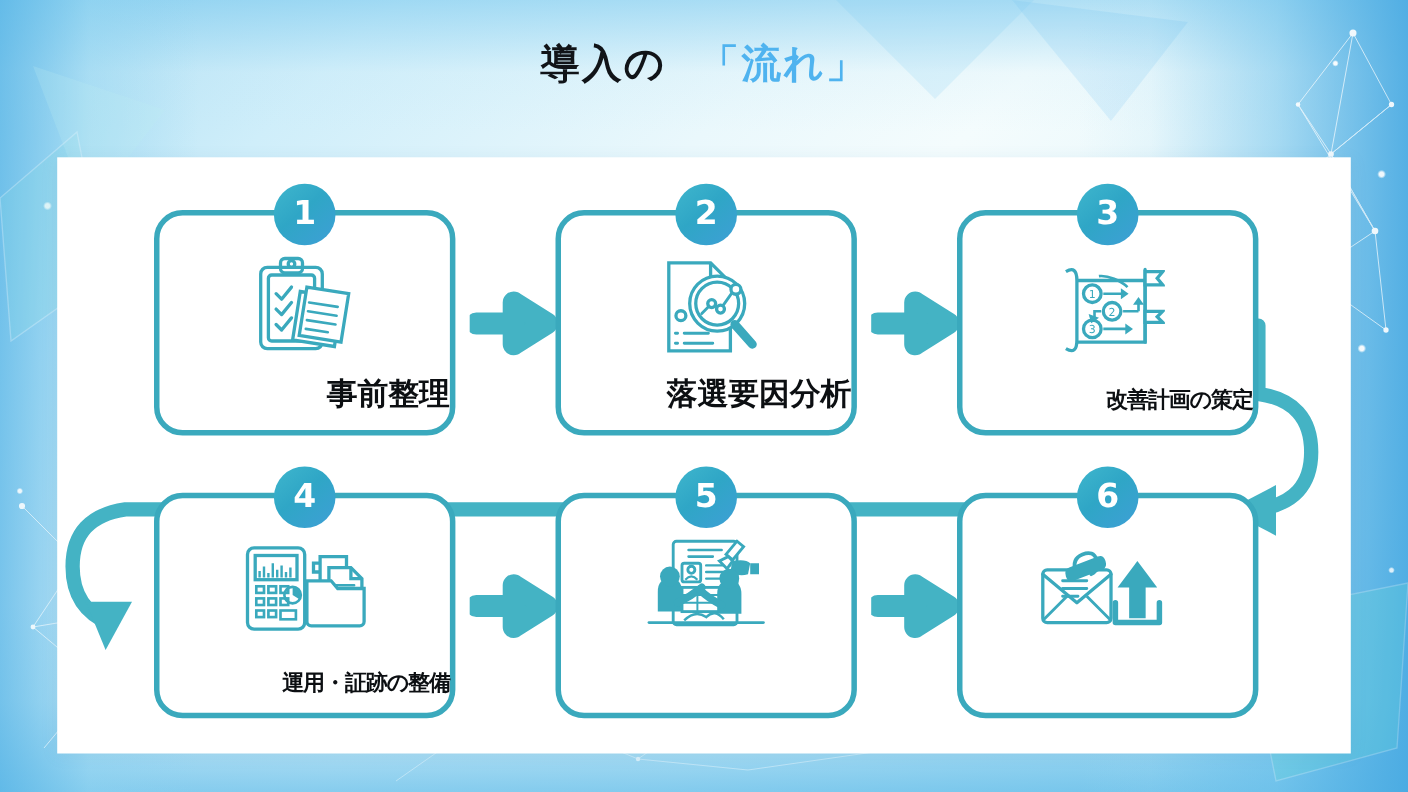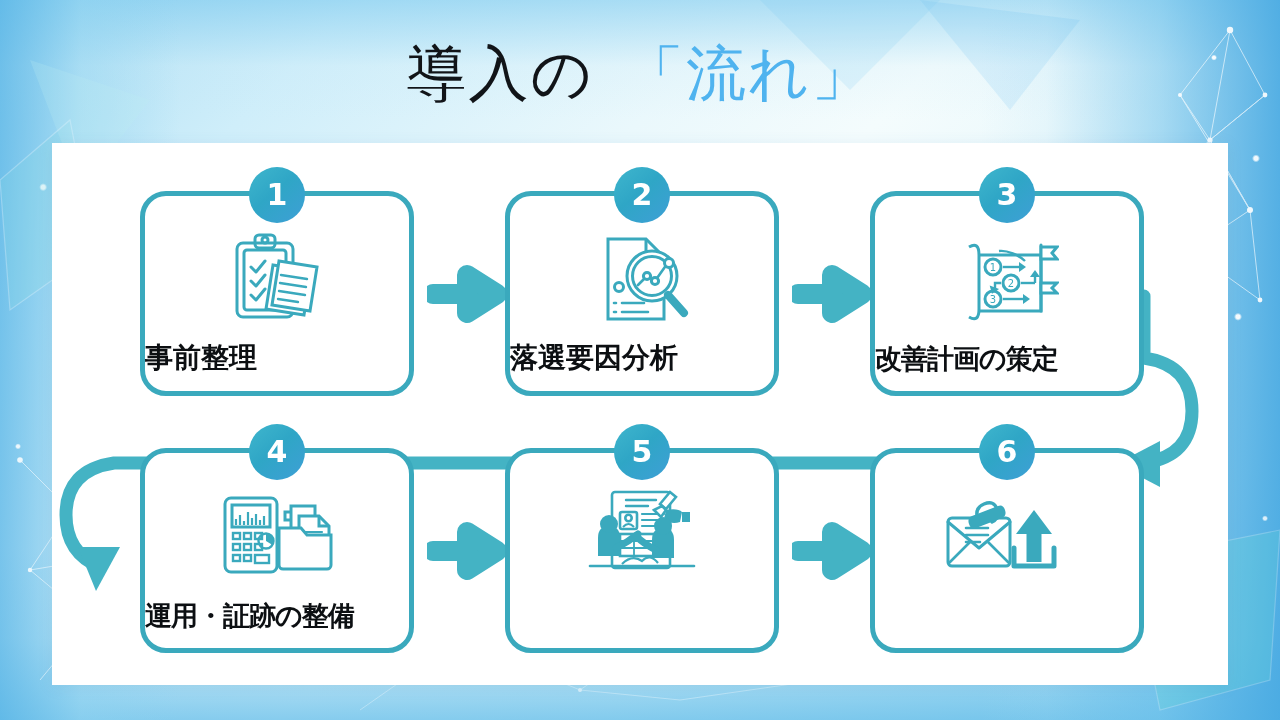--- a/index.html
+++ b/index.html
@@ -46,21 +46,21 @@
     background: linear-gradient(180deg, rgba(120,200,238,.55) 0%, rgba(200,233,247,.18) 55%, rgba(255,255,255,0) 100%);
   }
   .poly { position: absolute; opacity: .45; }
 
   
   .title-row {
     position: absolute; left: 0; top: 34px; width: 1280px;
     text-align: center; white-space: nowrap;
   }
   .title-main, .title-accent {
-    font-size: 60px; font-weight: 400; letter-spacing: 2px;
+    font-size: 36px; font-weight: 700; letter-spacing: 2px;
     font-family: "DejaVu Sans", "Liberation Sans", sans-serif;
     display: inline-block; vertical-align: middle;
   }
   .title-main { color: #111418; }
   .title-accent { color: #4fb3ef; margin-left: 30px; }
 
   
   .board {
     position: absolute; left: 52px; top: 143px;
     width: 1176px; height: 542px;
@@ -95,27 +95,27 @@
   }
 
   .card-icon {
     position: absolute; top: 30px; left: 0; width: 100%; height: 105px;
     display: flex; align-items: center; justify-content: center;
   }
   .card-icon svg { display: block; }
 
   .card-label {
     position: absolute; bottom: 14px; left: 0; width: 100%;
-    text-align: left;
+    text-align: right;
     font-size: 28px; font-weight: 700; color: #0c0f12;
     letter-spacing: 0px; white-space: nowrap;
     font-family: Liberation Sans, sans-serif;
     margin-top: 12px;
   }
-  .card-label.tight { font-size: 27px; letter-spacing: -1px; }
+  .card-label.tight { font-size: 20px; letter-spacing: -1px; }
 
   
   .arrow-h { position: absolute; width: 80px; height: 62px; }
   .arrow-h.a1 { left: 375px; top: 120px; }
   .arrow-h.a2 { left: 740px; top: 120px; }
   .arrow-h.a4 { left: 375px; top: 377px; }
   .arrow-h.a5 { left: 740px; top: 377px; }
 
   
   .wrap-arrow { position: absolute; left: 0; top: 0; width: 1176px; height: 542px; pointer-events: none; }

